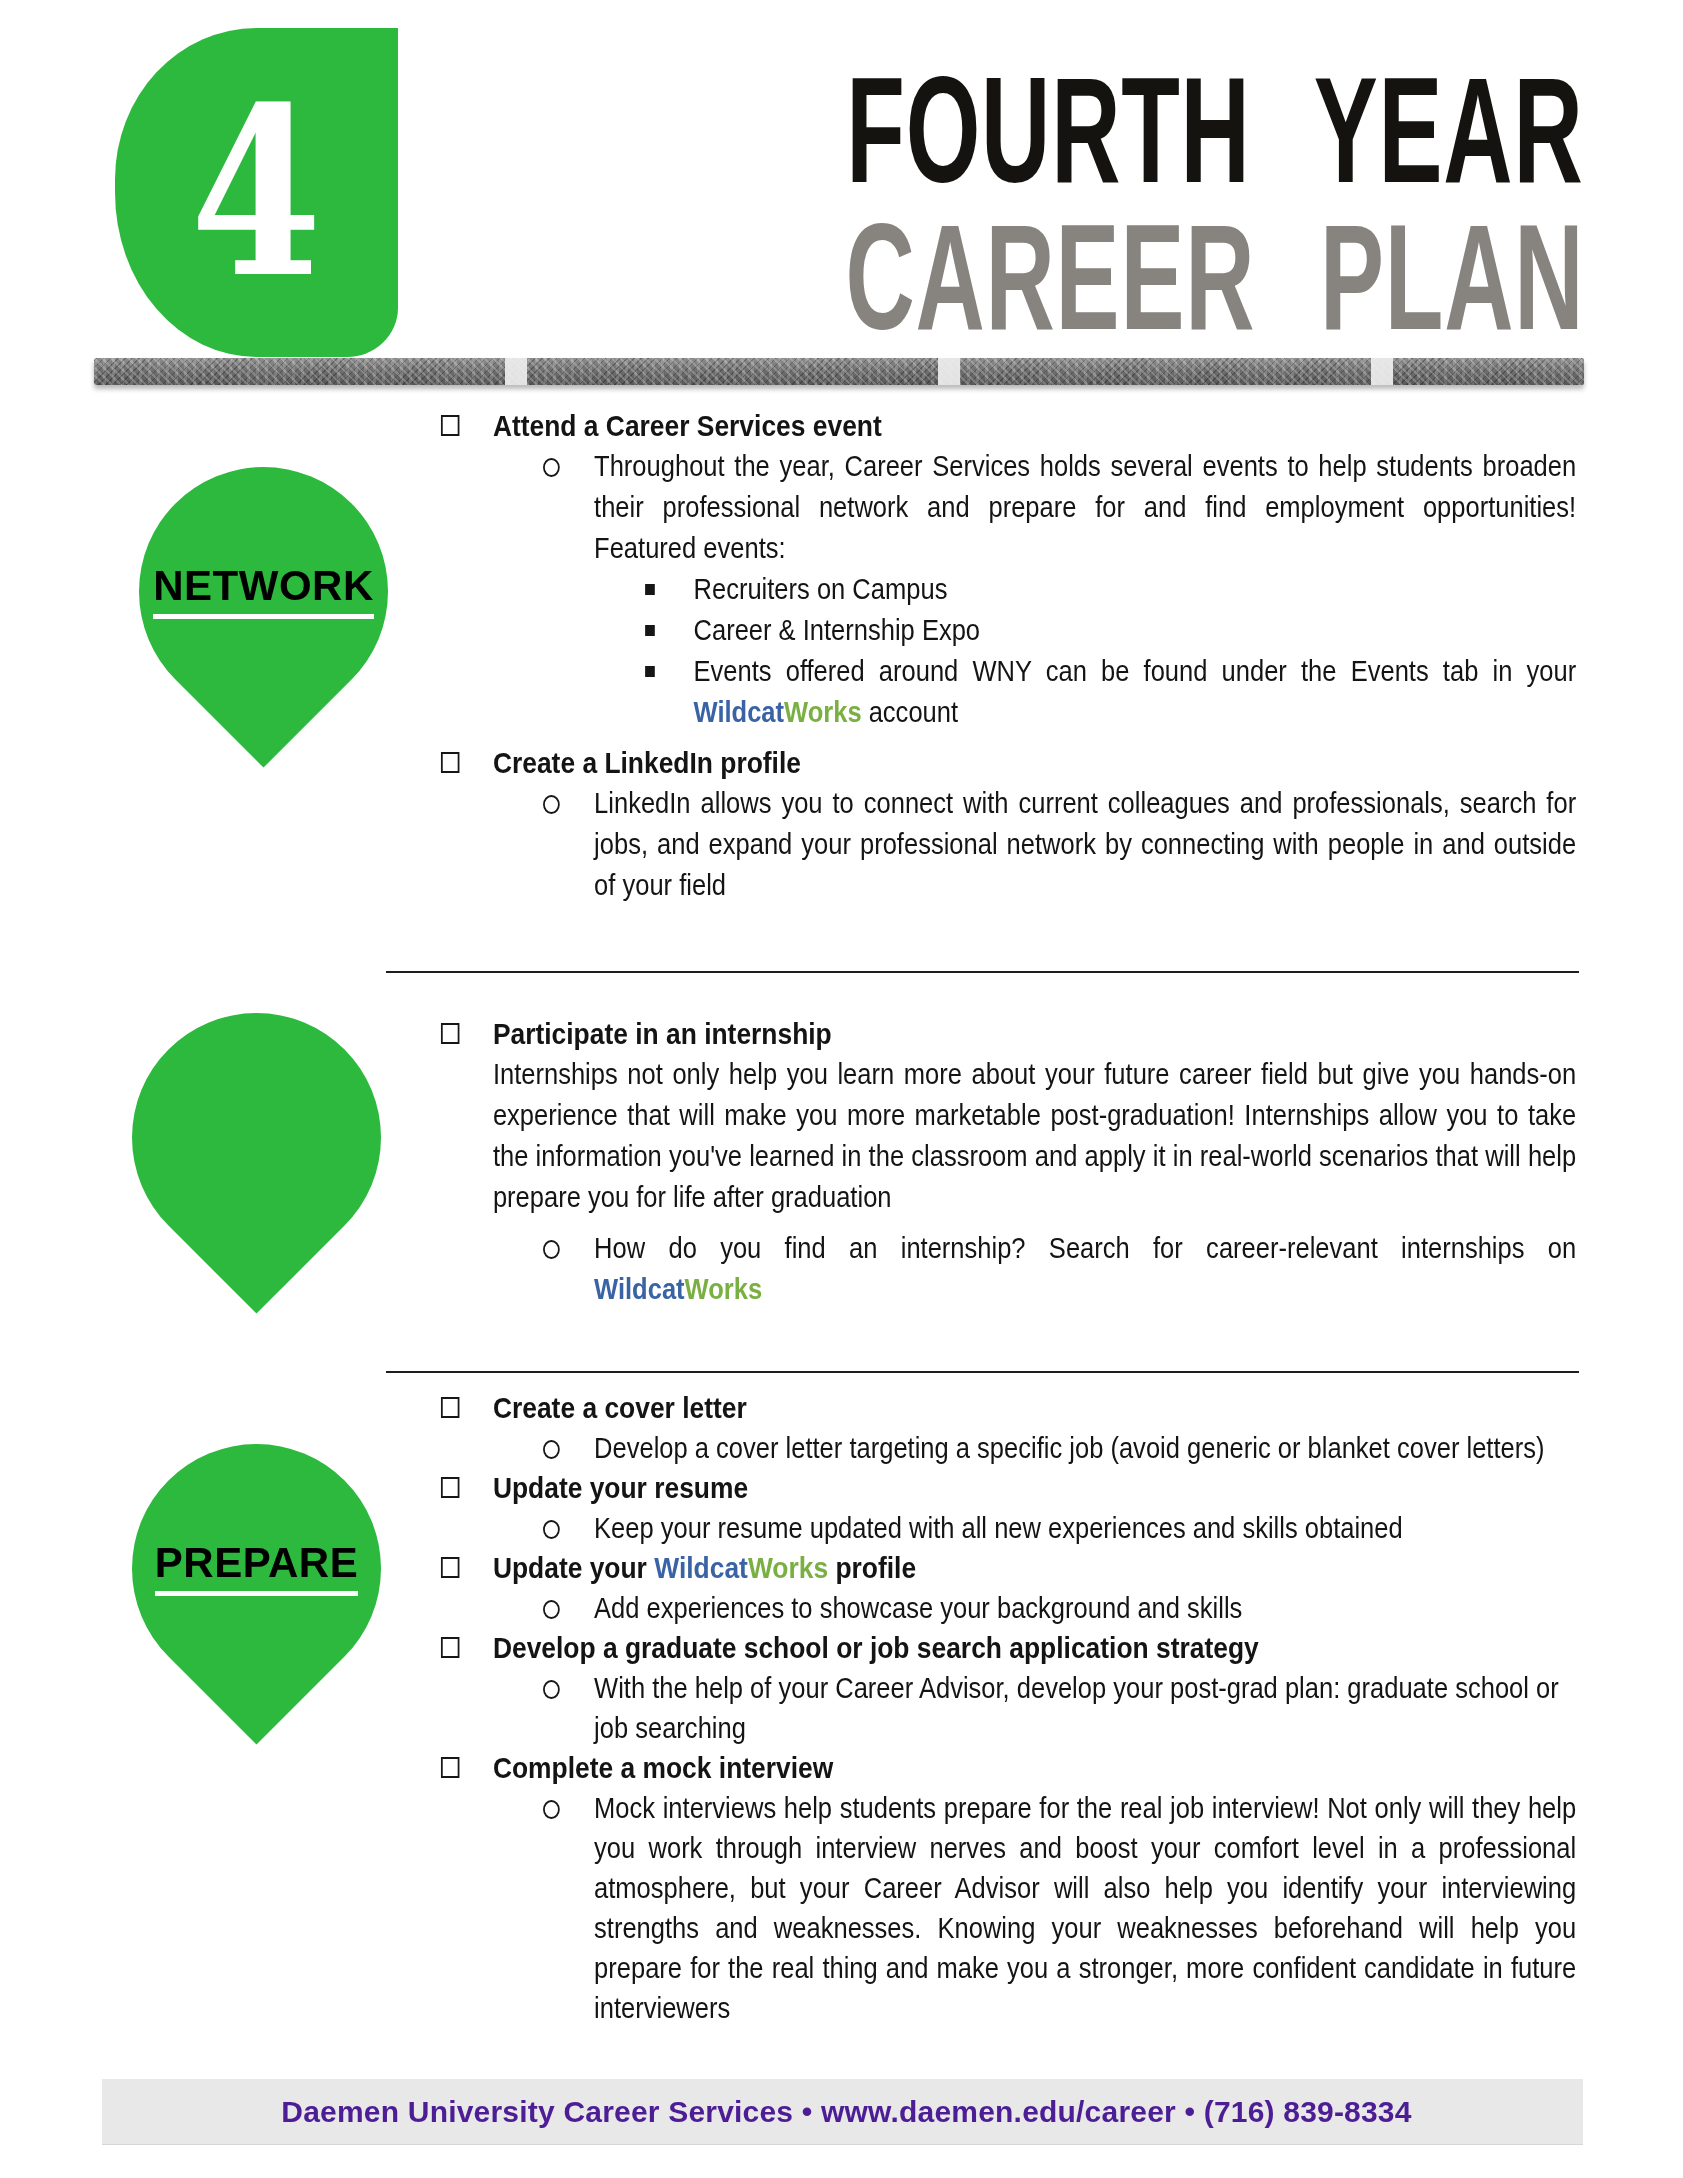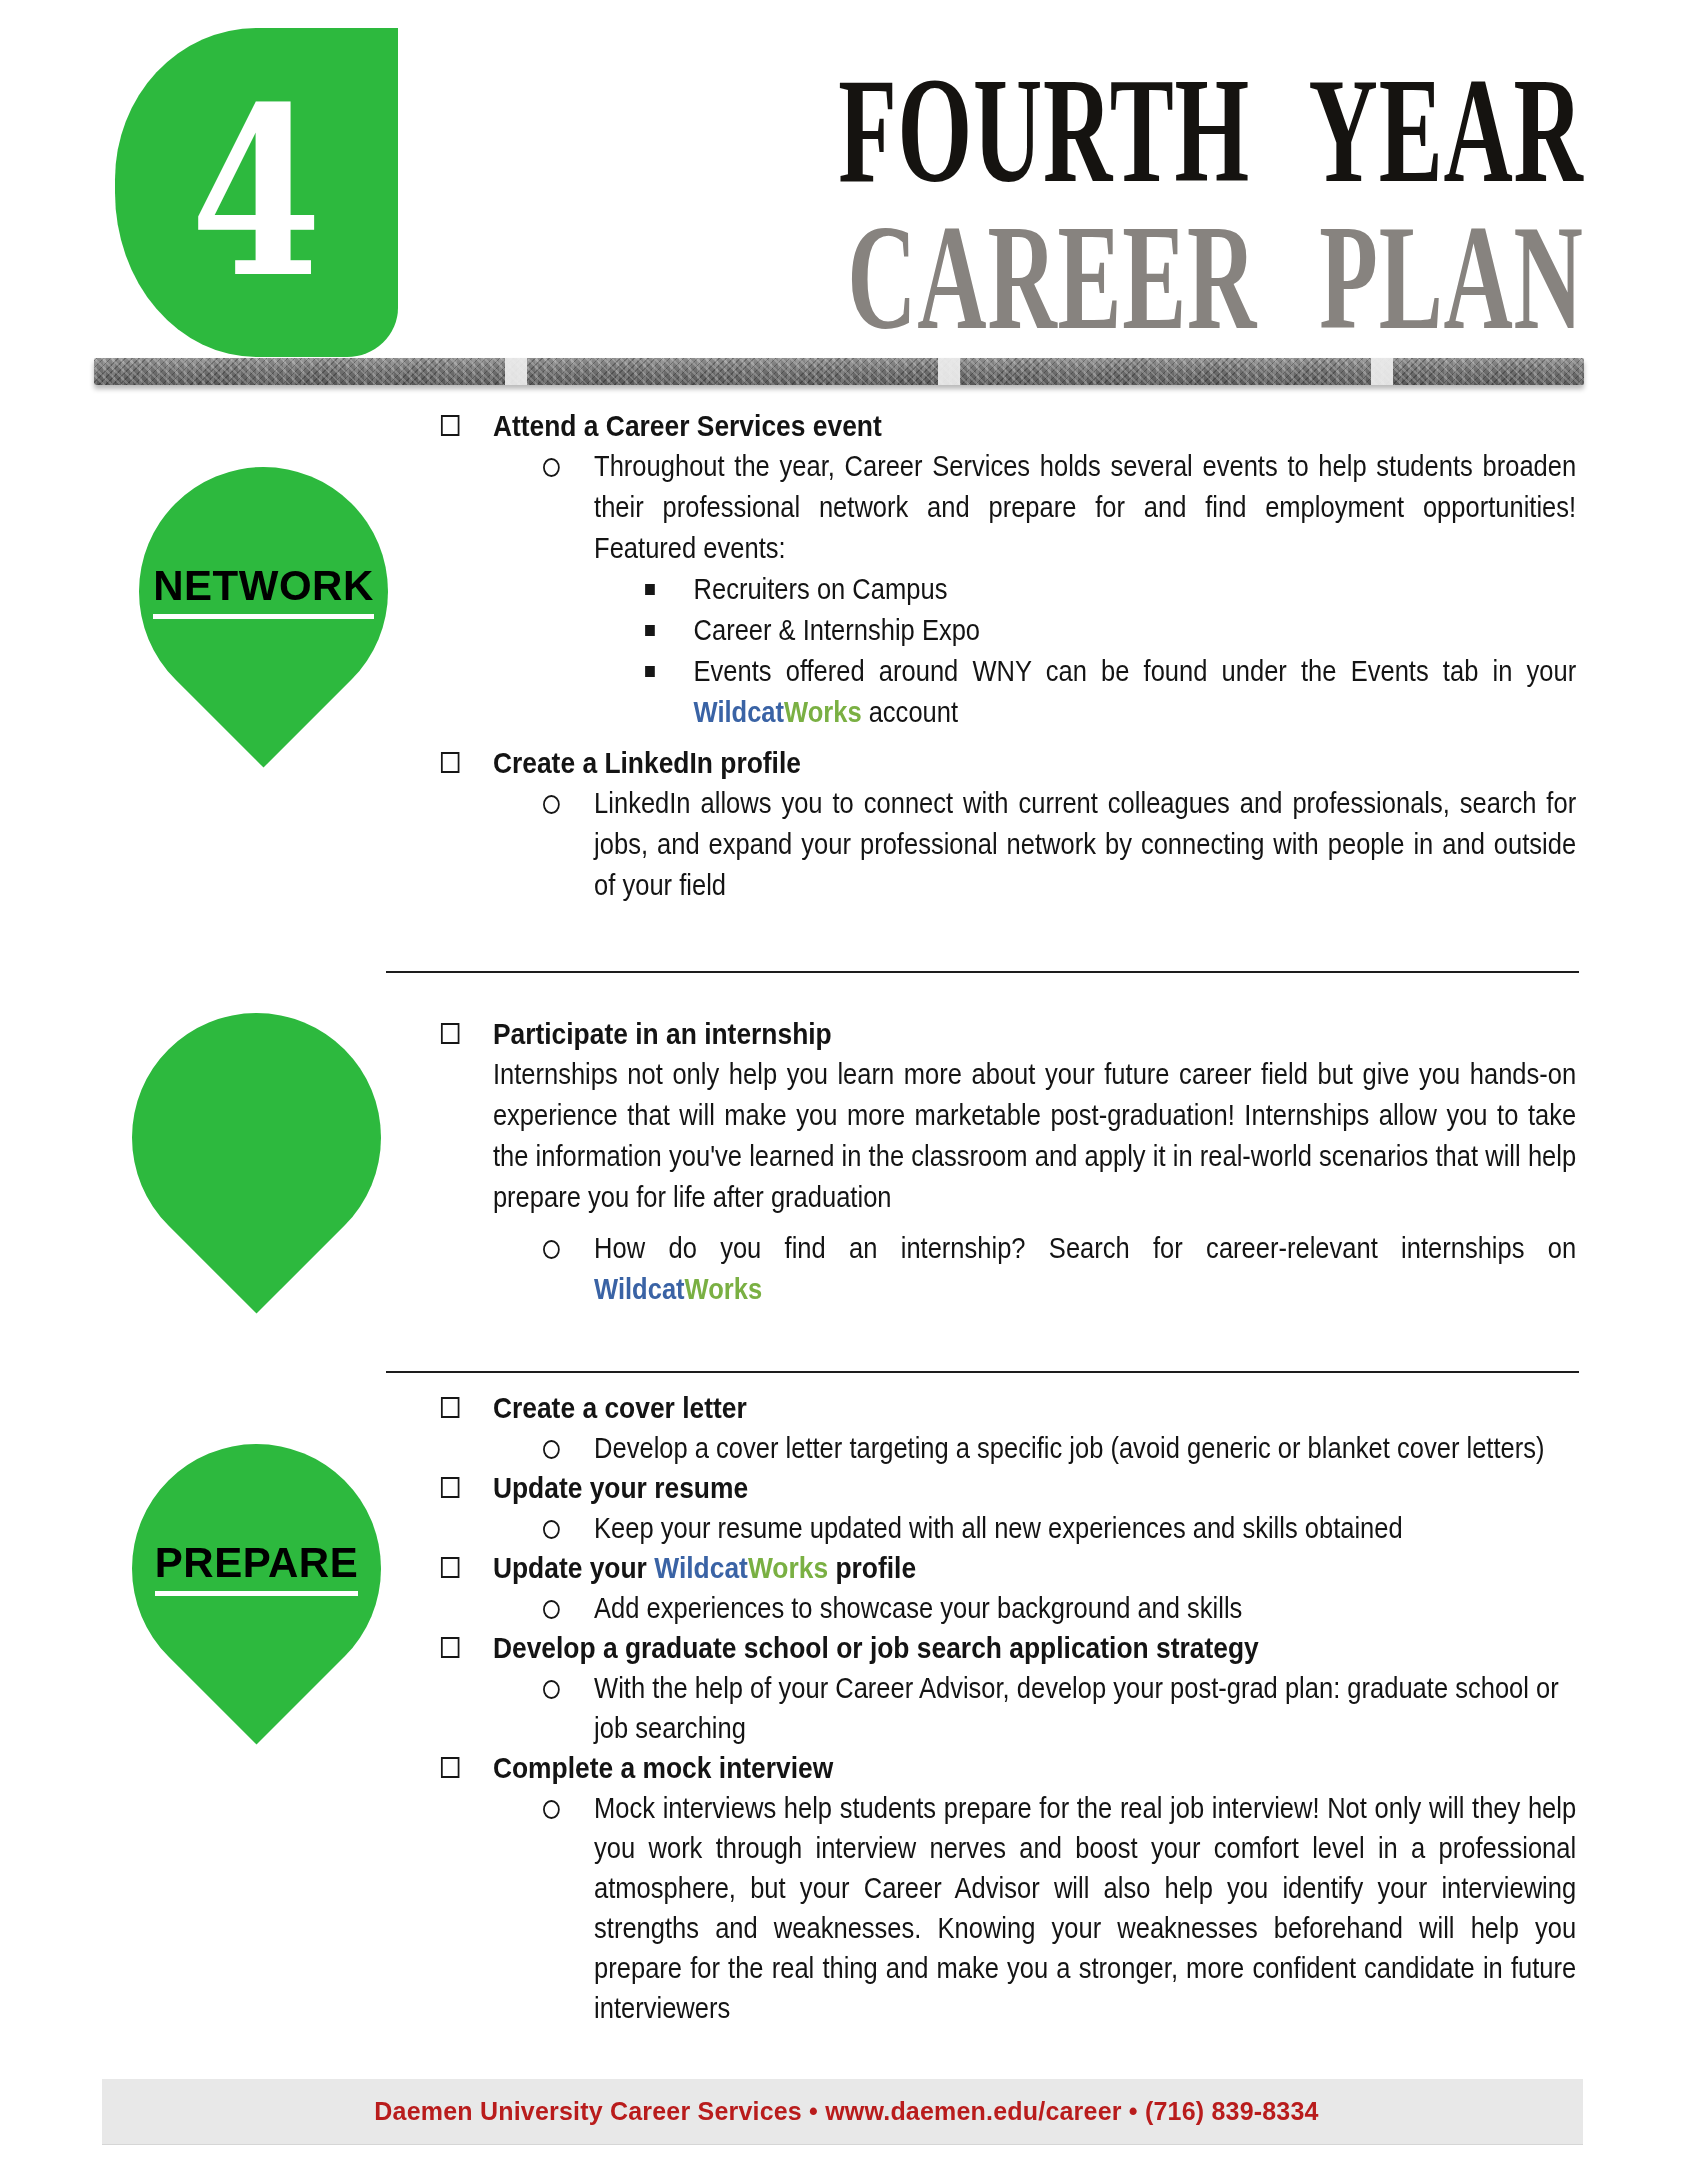--- a/index.html
+++ b/index.html
@@ -5,22 +5,22 @@
   html,body{margin:0;padding:0;background:#fff;}
   .page{position:relative;width:1683px;height:2178px;background:#ffffff;overflow:hidden;
         font-family:"Liberation Sans",sans-serif;color:#161616;}
 
   
   .badge{position:absolute;left:115px;top:28px;width:283px;height:329px;
          background:#2DB93E;border-radius:50% 0 18% 50% / 46% 0 15% 50%;
          display:flex;align-items:center;justify-content:center;}
   .badge-num{color:#fff;font-family:"DejaVu Serif",serif;font-weight:bold;font-size:236px;
              transform:scale(0.80,0.98);line-height:1;}
-  .title{position:absolute;right:99px;top:57px;text-align:right;
-         font-family:Liberation Serif, serif;font-weight:bold;line-height:147px;white-space:nowrap;}
+  .title{position:absolute;right:99px;top:57px;text-align:center;
+         font-family:Liberation Sans, sans-serif;font-weight:bold;line-height:147px;white-space:nowrap;}
   .title .t1,.title .t2{font-size:123px;letter-spacing:1px;word-spacing:48px;
          transform:scale(0.78,1.22);transform-origin:100% 50%;}
   .t1{color:#151310;}
   .t2{color:#87837F;}
   .grunge{position:absolute;left:94px;top:358px;width:1490px;height:27px;border-radius:2px;
       background:
         repeating-linear-gradient(90deg, rgba(240,240,240,0) 0 411px, rgba(238,238,238,.92) 411px 433px),
         repeating-linear-gradient(45deg, rgba(255,255,255,.20) 0 2px, rgba(0,0,0,0) 2px 6px),
         repeating-linear-gradient(-45deg, rgba(0,0,0,.25) 0 1px, rgba(0,0,0,0) 1px 5px),
         repeating-linear-gradient(90deg, rgba(255,255,255,.14) 0 3px, rgba(0,0,0,0) 3px 9px),
@@ -65,21 +65,21 @@
   .wwb{color:#3A63A5;}
   .wwg{color:#7AB043;}
 
   .rule{position:absolute;left:386px;width:1193px;height:2px;background:#1d1d1d;}
   .rule-1{top:971px;}
   .rule-2{top:1371px;}
 
   
   .footer{position:absolute;left:102px;top:2079px;width:1481px;height:65px;background:#E8E8E8;
           border-bottom:1px solid #d6d6d6;display:flex;align-items:center;justify-content:center;}
-  .footer span{font-weight:bold;font-size:25px;color:#b91c1c;letter-spacing:0.2px;margin-left:8px;}
+  .footer span{font-weight:bold;font-size:30px;color:#4c1d95;letter-spacing:0.2px;margin-left:8px;}
 </style>
 </head>
 <body>
 
 <div class="page">
 
   <div class="badge">
     <span class="badge-num">4</span>
   </div>
   <div class="title">

